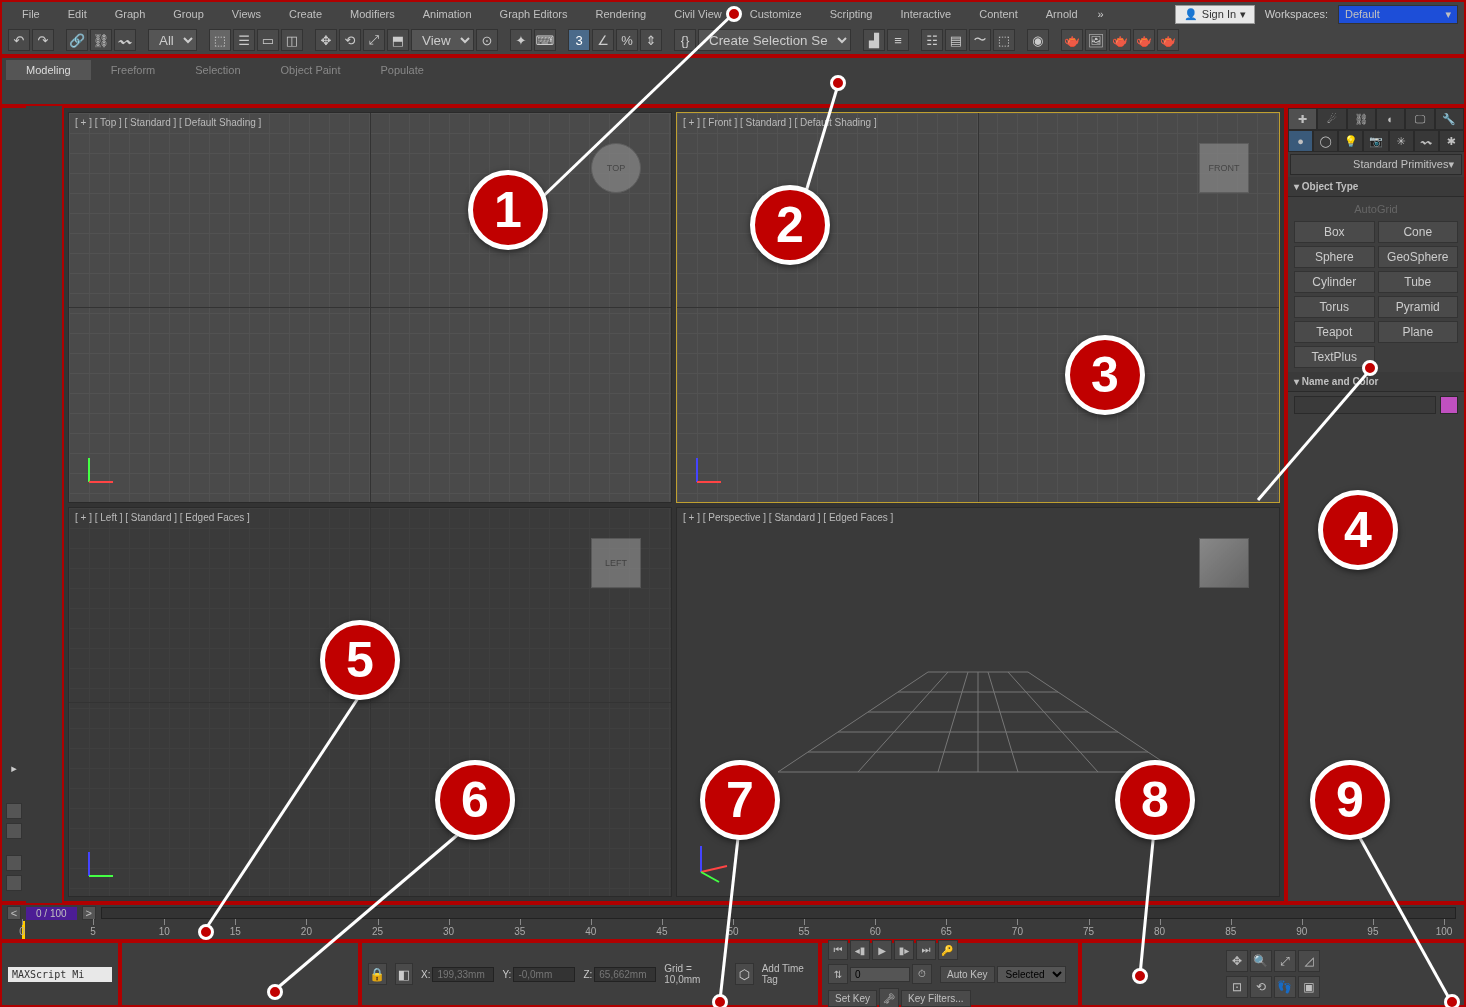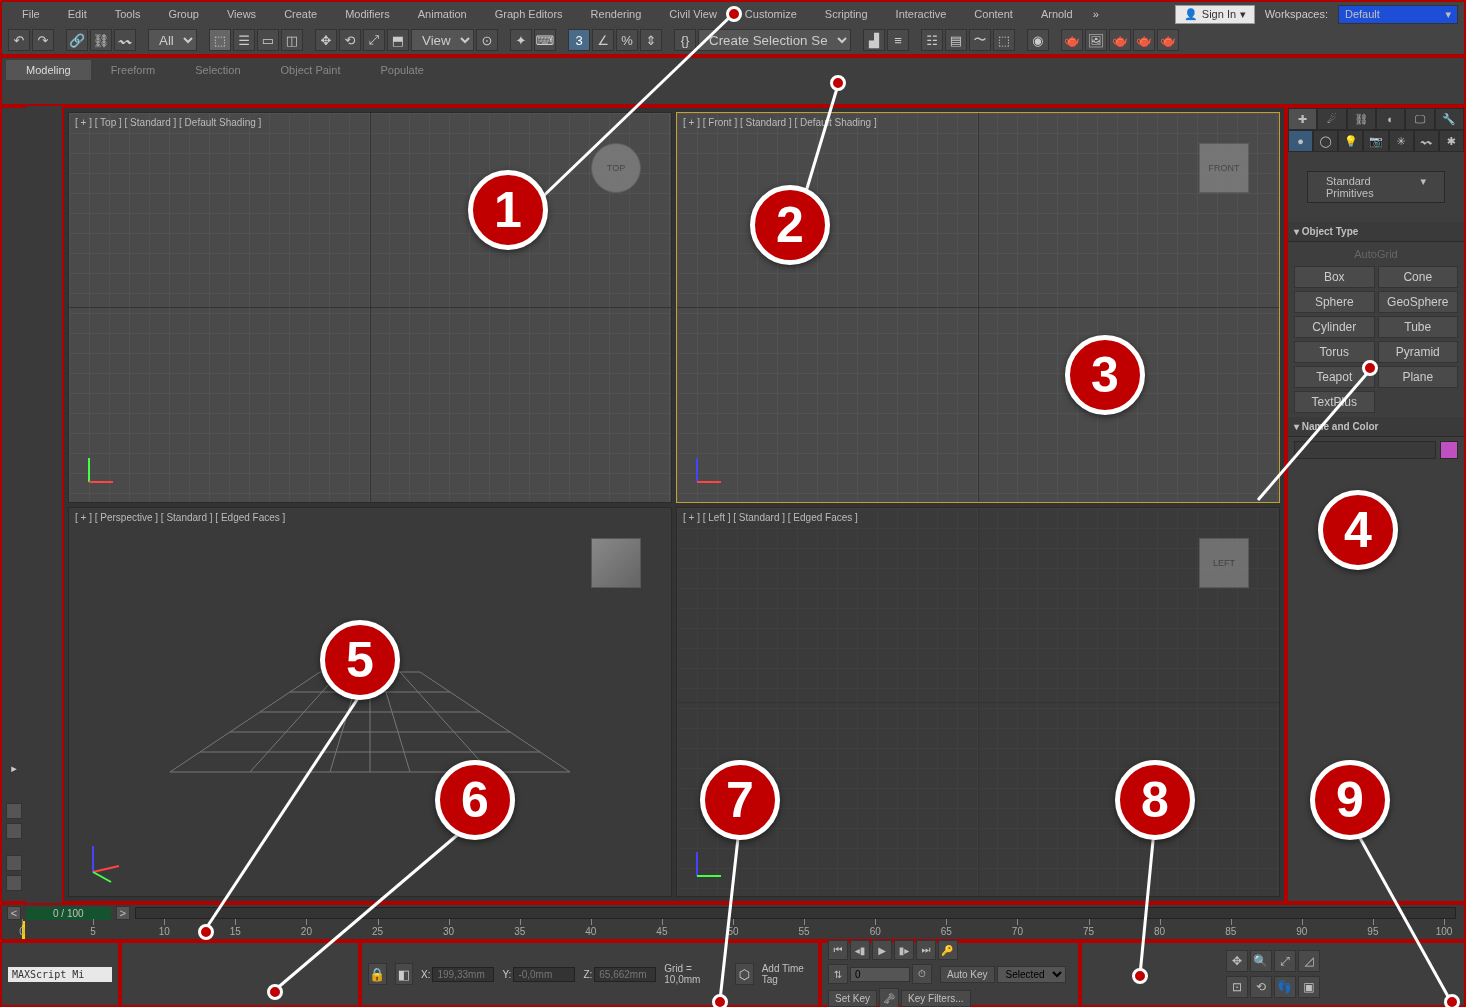--- a/index.html
+++ b/index.html
@@ -49,36 +49,36 @@
 .viewcube { position:absolute; top:30px; right:30px; width:50px; height:50px; background:#888; border:1px solid #666; display:flex; align-items:center; justify-content:center; font-size:9px; color:#444; opacity:0.7; }
 
 
 .cmdpanel { width:180px; background:#3e3e3e; border:2px solid #b00000; display:flex; flex-direction:column; }
 .cp-tabs { display:flex; height:22px; }
 .cp-tab { flex:1; background:#3a3a3a; border:1px solid #2a2a2a; display:flex; align-items:center; justify-content:center; cursor:pointer; }
 .cp-tab.active { background:#505050; }
 .cp-sub { display:flex; height:22px; background:#383838; }
 .cp-sub .s { flex:1; display:flex; align-items:center; justify-content:center; border:1px solid #2a2a2a; cursor:pointer; }
 .cp-sub .s.active { background:#3a5a7a; }
-.cp-dd { background:#444; border:1px solid #2a2a2a; padding:3px 18px; margin:19px; display:flex; justify-content:space-between; }
+.cp-dd { background:#444; border:1px solid #2a2a2a; padding:3px 7px; margin:2px; display:flex; justify-content:flex-end; }
 .cp-sect { padding:4px 6px; background:#3a3a3a; border-bottom:1px solid #2a2a2a; font-weight:bold; font-size:10px; }
 .cp-sect::before { content:"▾ "; }
 .cp-body { padding:4px 6px; }
 .autogrid { text-align:center; color:#666; padding:2px; }
 .objgrid { display:grid; grid-template-columns:1fr 1fr; gap:3px; margin-top:4px; }
 .objbtn { background:#4a4a4a; border:1px solid #333; padding:3px 0; text-align:center; cursor:pointer; font-size:12px; color:#ccc; }
 .namecolor { display:flex; gap:4px; margin-top:4px; padding:0 6px; }
 .nc-input { flex:1; background:#3a3a3a; border:1px solid #2a2a2a; height:18px; }
 .nc-swatch { width:18px; height:18px; background:#c050c0; border:1px solid #2a2a2a; }
 
 
 .timeslider { position:absolute; bottom:66px; left:0; right:0; height:38px; background:#3a3a3a; border:2px solid #b00000; display:flex; flex-direction:column; }
 .ts-row1 { display:flex; align-items:center; height:16px; padding:0 4px; }
 .ts-btn { width:14px; height:14px; background:#555; border:1px solid #333; text-align:center; line-height:12px; cursor:pointer; margin:0 1px; }
-.ts-frame { background:#14532d; padding:1px 27px; margin:8px 4px; font-size:10px; }
+.ts-frame { background:#4c1d95; padding:1px 10px; margin:8px 4px; font-size:10px; }
 .ts-track { flex:1; background:#333; height:12px; margin:0 4px; border:1px solid #222; }
 .ts-ruler { display:flex; height:20px; position:relative; margin:0 20px; }
 .ts-ruler .tick { position:absolute; bottom:2px; font-size:10px; color:#aaa; transform:translateX(-50%); }
 .ts-ruler .tickline { position:absolute; bottom:14px; width:1px; height:6px; background:#888; }
 .ts-cursor { position:absolute; left:0; bottom:0; top:0; width:3px; background:#ffcc00; }
 
 
 .statusbar { position:absolute; bottom:0; left:0; right:0; height:66px; display:flex; }
 .sb-seg { border:2px solid #b00000; background:#3e3e3e; display:flex; align-items:center; padding:0 6px; gap:4px; }
 .sb1 { width:120px; flex-direction:column; align-items:stretch; justify-content:center; gap:4px;}
@@ -103,21 +103,21 @@
 svg.calloutlines line { stroke:#fff; stroke-width:3; }
 
 .persp-grid { position:absolute; inset:0; display:flex; align-items:center; justify-content:center; }
 </style>
 </head>
 <body>
 
 <div class="menubar">
   <span class="mitem">File</span>
   <span class="mitem">Edit</span>
-  <span class="mitem">Tools</span>
+  <span class="mitem">Graph</span>
   <span class="mitem">Group</span>
   <span class="mitem">Views</span>
   <span class="mitem">Create</span>
   <span class="mitem">Modifiers</span>
   <span class="mitem">Animation</span>
   <span class="mitem">Graph Editors</span>
   <span class="mitem">Rendering</span>
   <span class="mitem">Civil View</span>
   <span class="mitem">Customize</span>
   <span class="mitem">Scripting</span>
@@ -224,20 +224,32 @@
 
     <div class="vp active">
       <div class="grid"></div>
         <div class="axis-h"></div>
         <div class="axis-v"></div>
       <div class="vp-label">[ + ] [ Front ] [ Standard ] [ Default Shading ]</div>
       <div class="viewcube">FRONT</div>
       <svg class="gizmo" width="40" height="40">
           <line x1="8" y1="32" x2="8" y2="8" stroke="#44f" stroke-width="2"></line>
           <line x1="8" y1="32" x2="32" y2="32" stroke="#f44" stroke-width="2"></line>
+        </svg>
+    </div>
+
+    <div class="vp">
+      <div class="grid grid-dark"></div>
+        <div class="axis-h"></div>
+        <div class="axis-v"></div>
+      <div class="vp-label">[ + ] [ Left ] [ Standard ] [ Edged Faces ]</div>
+      <div class="viewcube">LEFT</div>
+      <svg class="gizmo" width="40" height="40">
+          <line x1="8" y1="32" x2="8" y2="8" stroke="#44f" stroke-width="2"></line>
+          <line x1="8" y1="32" x2="32" y2="32" stroke="#4f4" stroke-width="2"></line>
         </svg>
     </div>
 
     <div class="vp" style="background:#3a3a3a">
       <div class="vp-label">[ + ] [ Perspective ] [ Standard ] [ Edged Faces ]</div>
       <div class="viewcube" style="background:linear-gradient(135deg,#aaa,#777)"></div>
       <div class="persp-grid">
         <svg width="500" height="260" viewBox="0 0 500 260">
           <g stroke="#777" stroke-width="1" fill="none">
             <line x1="50" y1="200" x2="450" y2="200"></line>
@@ -253,32 +265,20 @@
               <line x1="290" y1="200" x2="260" y2="100"></line>
               <line x1="370" y1="200" x2="280" y2="100"></line>
               <line x1="450" y1="200" x2="300" y2="100"></line>
           </g>
         </svg>
       </div>
       <svg class="gizmo" width="46" height="46">
           <line x1="12" y1="34" x2="12" y2="8" stroke="#44f" stroke-width="2"></line>
           <line x1="12" y1="34" x2="38" y2="28" stroke="#f44" stroke-width="2"></line>
           <line x1="12" y1="34" x2="30" y2="44" stroke="#4f4" stroke-width="2"></line>
-        </svg>
-    </div>
-
-    <div class="vp">
-      <div class="grid grid-dark"></div>
-        <div class="axis-h"></div>
-        <div class="axis-v"></div>
-      <div class="vp-label">[ + ] [ Left ] [ Standard ] [ Edged Faces ]</div>
-      <div class="viewcube">LEFT</div>
-      <svg class="gizmo" width="40" height="40">
-          <line x1="8" y1="32" x2="8" y2="8" stroke="#44f" stroke-width="2"></line>
-          <line x1="8" y1="32" x2="32" y2="32" stroke="#4f4" stroke-width="2"></line>
         </svg>
     </div>
   </div>
 
   <div class="cmdpanel">
     <div class="cp-tabs">
       <div class="cp-tab active">
           <span>✚</span>
         </div>
       <div class="cp-tab">

